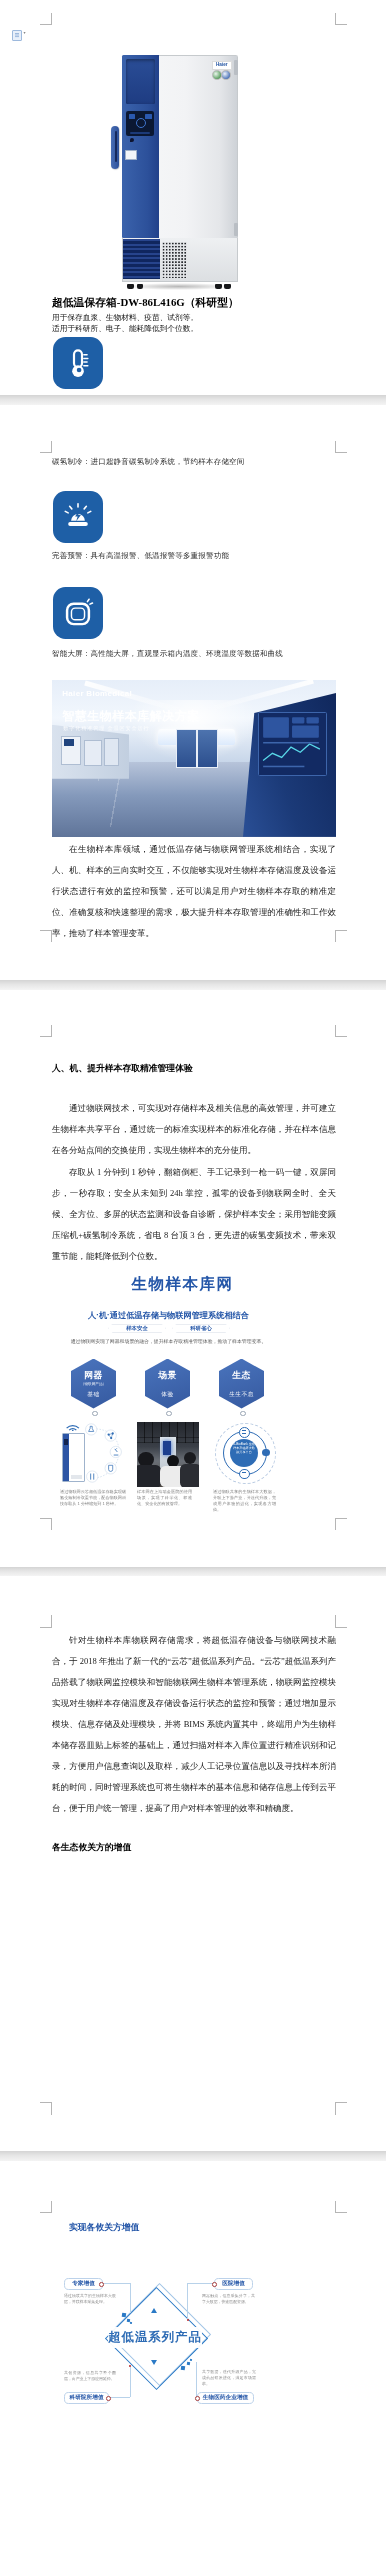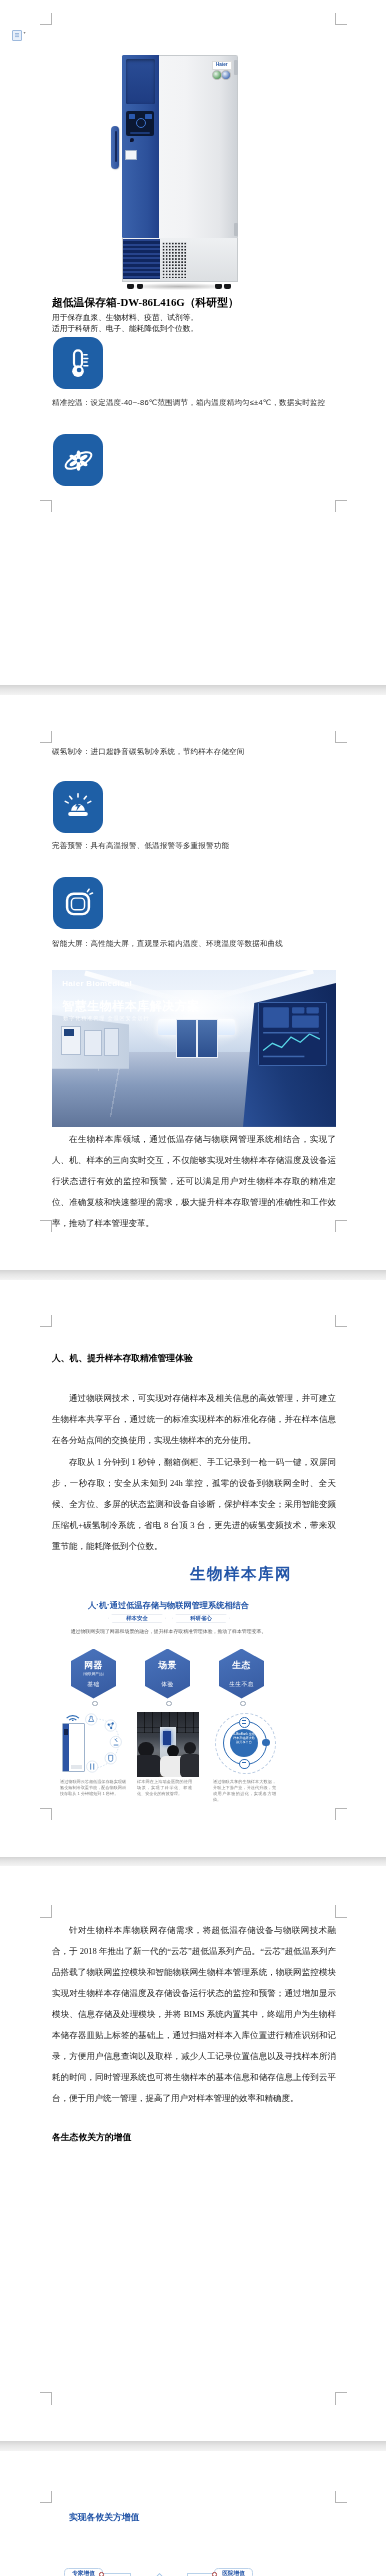--- a/index.html
+++ b/index.html
@@ -25,21 +25,21 @@
   .para{position:absolute;left:52px;width:284px;font-size:8.5px;line-height:21px;text-align:justify;color:#1a1a1a;}
   .indent{text-indent:2em;}
   .h-bold{position:absolute;left:52px;font-size:8.8px;font-weight:bold;color:#000;}
   
   .fz{position:absolute;left:121px;top:55px;width:116px;height:233px;}
   .fz *{position:absolute;}
   
   .banner{position:absolute;left:52px;top:275px;width:284px;height:157px;overflow:hidden;background:linear-gradient(180deg,#dfe9f6 0%,#e9f1fa 30%,#aebfd8 55%,#6d82a5 100%);}
   .banner *{position:absolute;}
   
-  .bio-title{position:absolute;left:55px;width:237px;text-align:right;font-size:15.5px;font-weight:bold;color:#2456a8;letter-spacing:1.5px;}
+  .bio-title{position:absolute;left:64px;width:237px;text-align:center;font-size:15.5px;font-weight:bold;color:#2456a8;letter-spacing:1.5px;}
   .bio-sub{position:absolute;left:50px;width:237px;text-align:center;font-size:8.2px;font-weight:bold;color:#2456a8;}
   .tag{position:absolute;top:334px;width:58px;height:9.3px;line-height:9.3px;text-align:center;font-size:5.4px;font-weight:bold;color:#2456a8;background:#fff;box-shadow:inset 0 0 0 0.5px #d5dce6;clip-path:polygon(8% 0,92% 0,100% 50%,92% 100%,8% 100%,0 50%);}
   .bio-line{position:absolute;left:50px;width:237px;text-align:center;font-size:4.9px;color:#5a5a5a;}
   .hex{position:absolute;top:369px;width:45px;height:50px;background:linear-gradient(160deg,#4a74bd 0%,#35599f 100%);clip-path:polygon(50% 0,100% 25%,100% 75%,50% 100%,0 75%,0 25%);color:#fff;text-align:center;}
   .hex .t{font-size:8.8px;font-weight:bold;margin-top:11.3px;letter-spacing:0.5px;}
   .hex .s{font-size:3.6px;opacity:.9;height:4.6px;}
   .hex .l{font-size:5.7px;margin-top:4.1px;letter-spacing:0.5px;}
   .hexdot{position:absolute;top:421px;width:3.6px;height:3.6px;border:0.5px solid #9aa6b5;border-radius:50%;background:#fff;}
   .cap{position:absolute;top:499px;font-size:4.1px;line-height:6px;color:#808080;text-align:justify;}
   
@@ -52,21 +52,21 @@
   .vd-dot{position:absolute;width:2.6px;height:2.6px;border-radius:50%;background:#fff;border:0.8px solid #a63d3d;}
   .rdot{position:absolute;width:1.5px;height:1.5px;border-radius:50%;background:#c23b3b;}
   .dmd{position:absolute;border:1.3px solid #2b7ac6;transform:rotate(45deg);}
   .sq{position:absolute;background:#2b7ac6;transform:rotate(8deg);}
 </style>
 </head>
 <body>
 
 <div class="doc">
 
-  <div class="page" style="height:685px">
+  <div class="page" style="height:395px">
     <i class="mk tl" style="left:40px;top:13px"></i>
     <i class="mk tr" style="left:335px;top:13px"></i>
     <i class="mk bl" style="left:40px;top:500px"></i>
     <i class="mk br" style="left:335px;top:500px"></i>
 
     <div class="abs" style="left:12.4px;top:30px;display:flex;align-items:flex-start">
       <div class="paste-ico"></div>
       <span class="paste-arrow">▾</span>
     </div>
 

